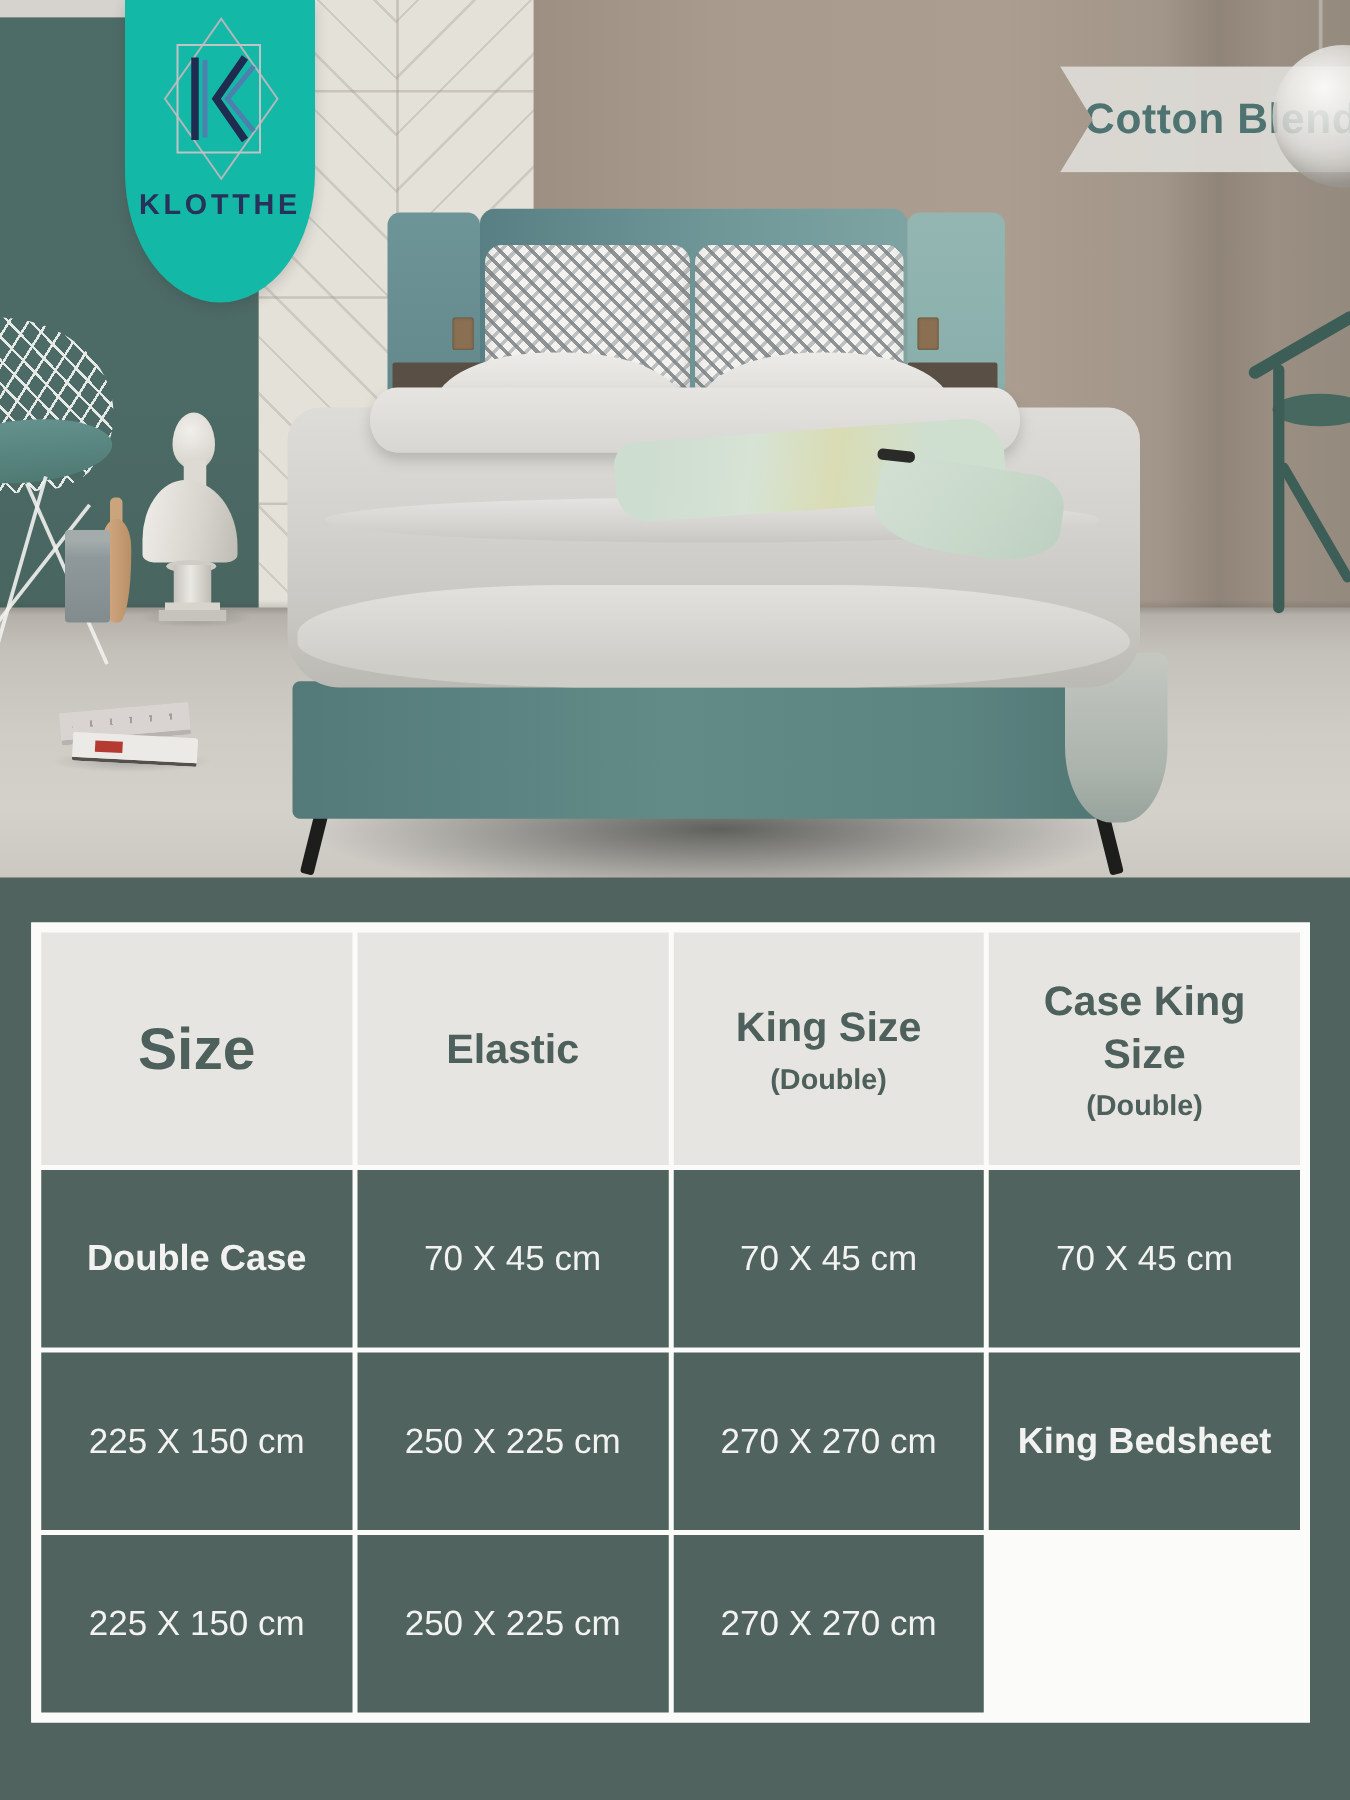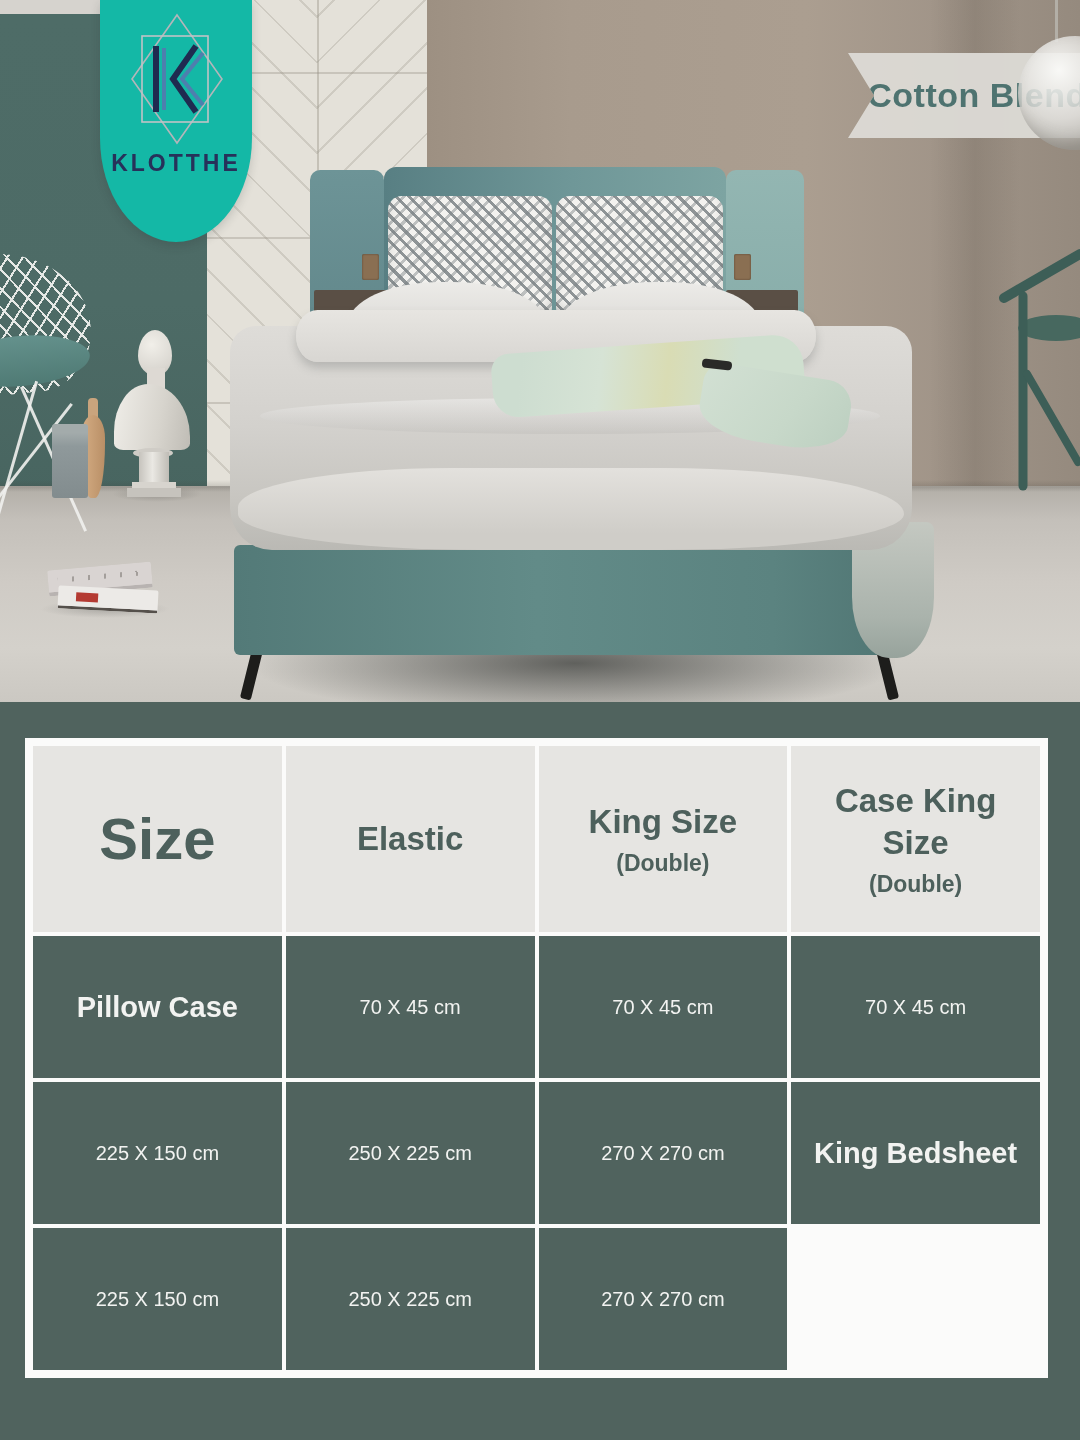--- a/index.html
+++ b/index.html
@@ -132,26 +132,26 @@
   
   .oshadow{background:radial-gradient(ellipse,rgba(40,42,40,.22),rgba(40,42,40,0) 70%);}
 
   
   .size-table{left:25px;top:738px;width:1023px;height:640px;box-sizing:border-box;
     display:grid;grid-template-columns:repeat(4,1fr);grid-template-rows:186px 1fr 1fr 1fr;
     gap:4px;background:#fbfbfa;border:8px solid #fbfbfa;}
   .cell{display:flex;flex-direction:column;align-items:center;justify-content:center;text-align:center;}
   .th{background:#e6e5e2;color:#4d605c;}
   .th-main{font-size:33px;font-weight:bold;line-height:1.25;max-width:190px;}
-  .th-main.big{font-size:58px;}
+  .th-main.big{font-size:47px;}
   .th-sub{font-size:23px;font-weight:bold;margin-top:8px;}
   .th-sub:empty{display:none;}
   .td{background:#50635e;color:#f2f3f1;}
   .td-label{font-size:29px;font-weight:bold;}
-  .td-value{font-size:20px;font-weight:normal;}
+  .td-value{font-size:28px;font-weight:normal;}
 </style>
 </head>
 <body>
 
 <div class="canvas">
 
   <div class="photo">
     <div class="abs ceiling-strip"></div>
     <div class="abs teal-wall"></div>
     <div class="abs tile-wall">
@@ -255,21 +255,21 @@
     <div class="cell th">
       <div class="th-main">King Size</div>
       <div class="th-sub">(Double)</div>
     </div>
     <div class="cell th">
       <div class="th-main">Case King Size</div>
       <div class="th-sub">(Double)</div>
     </div>
 
     <div class="cell td">
-      <div class="td-label">Pillow Case</div>
+      <div class="td-label">Double Case</div>
     </div>
     <div class="cell td">
       <div class="td-value">70 X 45 cm</div>
     </div>
     <div class="cell td">
       <div class="td-value">70 X 45 cm</div>
     </div>
     <div class="cell td">
       <div class="td-value">70 X 45 cm</div>
     </div>

